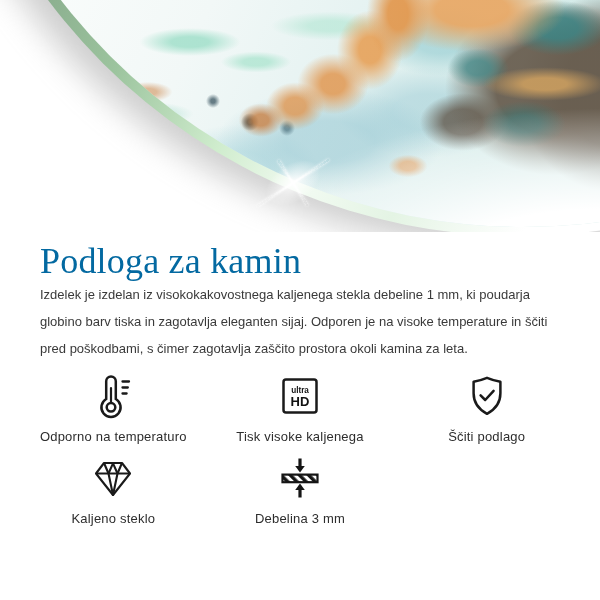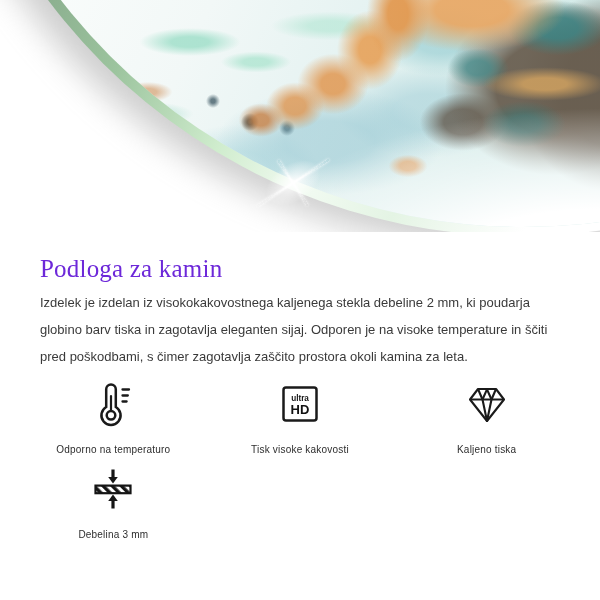--- a/index.html
+++ b/index.html
@@ -60,56 +60,56 @@
     background:linear-gradient(90deg, rgba(255,255,255,0), #fff 45%, #fff 55%, rgba(255,255,255,0));
     box-shadow:0 0 3px rgba(255,255,255,.9);
   }
   .sparkle::after{
     content:"";position:absolute;top:0;bottom:0;left:50%;width:2px;margin-left:-1px;
     background:linear-gradient(180deg, rgba(255,255,255,0), #fff 45%, #fff 55%, rgba(255,255,255,0));
     box-shadow:0 0 3px rgba(255,255,255,.9);
   }
   
   .title{
-    margin:19px 40px 0;
+    margin:11px 40px 0;
     font-family:"Liberation Serif",serif;font-weight:400;
-    font-size:25px;line-height:36px;color:#6d28d9;letter-spacing:.2px;
+    font-size:36px;line-height:36px;color:#0369a1;letter-spacing:.2px;
   }
   .title span{display:block;}
   .desc{
     margin:2px 40px 0;width:532px;
     font-size:13px;line-height:27px;color:#3a3a3a;
   }
   
   .features{
     display:grid;grid-template-columns:1fr 1fr 1fr;row-gap:10px;
     margin:10px 20px 0;
   }
   .feature{display:flex;flex-direction:column;align-items:center;text-align:right;}
   .ficon{display:block;}
   .ficon svg{width:48px;height:48px;display:block;}
-  .flabel{margin-top:16px;font-size:10px;color:#2d2d2d;letter-spacing:.2px;}
+  .flabel{margin-top:9px;font-size:13px;color:#2d2d2d;letter-spacing:.2px;}
 </style>
 </head>
 <body>
 
 <div class="page">
 
   <section class="hero" aria-label="Okrogla steklena podloga za kamin z abstraktnim marmornim vzorcem v turkizni, beli in bakreni barvi">
     <div class="glass-shadow"></div>
     <div class="glass-rim"></div>
     <div class="glass-art"></div>
     <div class="sparkle"></div>
   </section>
 
   <h1 class="title">
     <span>Podloga za kamin</span>
   </h1>
 
-  <p class="desc">Izdelek je izdelan iz visokokakovostnega kaljenega stekla debeline 2 mm, ki poudarja globino barv tiska in zagotavlja eleganten sijaj. Odporen je na visoke temperature in ščiti pred poškodbami, s čimer zagotavlja zaščito prostora okoli kamina za leta.</p>
+  <p class="desc">Izdelek je izdelan iz visokokakovostnega kaljenega stekla debeline 1 mm, ki poudarja globino barv tiska in zagotavlja eleganten sijaj. Odporen je na visoke temperature in ščiti pred poškodbami, s čimer zagotavlja zaščito prostora okoli kamina za leta.</p>
 
   <div class="features">
 
     <div class="feature">
       <span class="ficon">
         <svg viewBox="0 0 48 48" fill="none" stroke="#1a1a1a" stroke-width="2.5" stroke-linecap="round">
           <path d="M17.2 9.2 a4.8 4.8 0 0 1 9.6 0 V27 a9.6 9.6 0 1 1 -9.6 0 Z"></path>
           <circle cx="22" cy="35.3" r="4.3"></circle>
           <path d="M22 30.8 V16" stroke-width="2.2"></path>
           <path d="M33.5 9.5 H40" stroke-width="2.3"></path>
@@ -121,34 +121,43 @@
     </div>
 
     <div class="feature">
       <span class="ficon">
         <svg viewBox="0 0 48 48">
           <rect x="7.5" y="7.5" width="33" height="33" rx="2.5" fill="none" stroke="#1a1a1a" stroke-width="2.5"></rect>
           <text x="24" y="20.5" text-anchor="middle" font-family="Liberation Sans, sans-serif" font-size="8.2" font-weight="700" fill="#111">ultra</text>
           <text x="24" y="34" text-anchor="middle" font-family="Liberation Sans, sans-serif" font-size="13" font-weight="700" fill="#111">HD</text>
         </svg>
       </span>
-      <span class="flabel">Tisk visoke kakovosti</span>
+      <span class="flabel">Tisk visoke kaljenega</span>
     </div>
 
+    <div class="feature">
+      <span class="ficon">
+        <svg viewBox="0 0 48 48" fill="none" stroke="#1a1a1a" stroke-width="2.5" stroke-linecap="round" stroke-linejoin="round">
+          <path d="M24 5.8 C28.5 7.6 33 9 37.4 9.8 V21.3 C37.4 31 31.6 37.8 24 41.8 C16.4 37.8 10.6 31 10.6 21.3 V9.8 C15 9 19.5 7.6 24 5.8 Z"></path>
+          <path d="M17.6 23.4 L22.2 28 L30.6 18.8"></path>
+        </svg>
+      </span>
+      <span class="flabel">Ščiti podlago</span>
+    </div>
 
     <div class="feature">
       <span class="ficon">
         <svg viewBox="0 0 48 48" fill="none" stroke="#1a1a1a" stroke-width="2.1" stroke-linejoin="round">
           <path d="M15 9 H33 L41 19.5 L24 41 L7 19.5 Z"></path>
           <path d="M7 19.5 H41"></path>
           <path d="M15 9 L19.5 19.5 L24 41 L28.5 19.5 L33 9"></path>
           <path d="M24 9.3 L19.5 19.5 M24 9.3 L28.5 19.5"></path>
         </svg>
       </span>
-      <span class="flabel">Kaljeno tiska</span>
+      <span class="flabel">Kaljeno steklo</span>
     </div>
 
 
     <div class="feature">
       <span class="ficon">
         <svg viewBox="0 0 48 48">
           <defs>
             <pattern id="hatch44" width="6.5" height="6.5" patternUnits="userSpaceOnUse" patternTransform="rotate(-45)">
               <rect width="6.5" height="6.5" fill="#ffffff"></rect>
               <rect width="3.4" height="6.5" fill="#151515"></rect>

